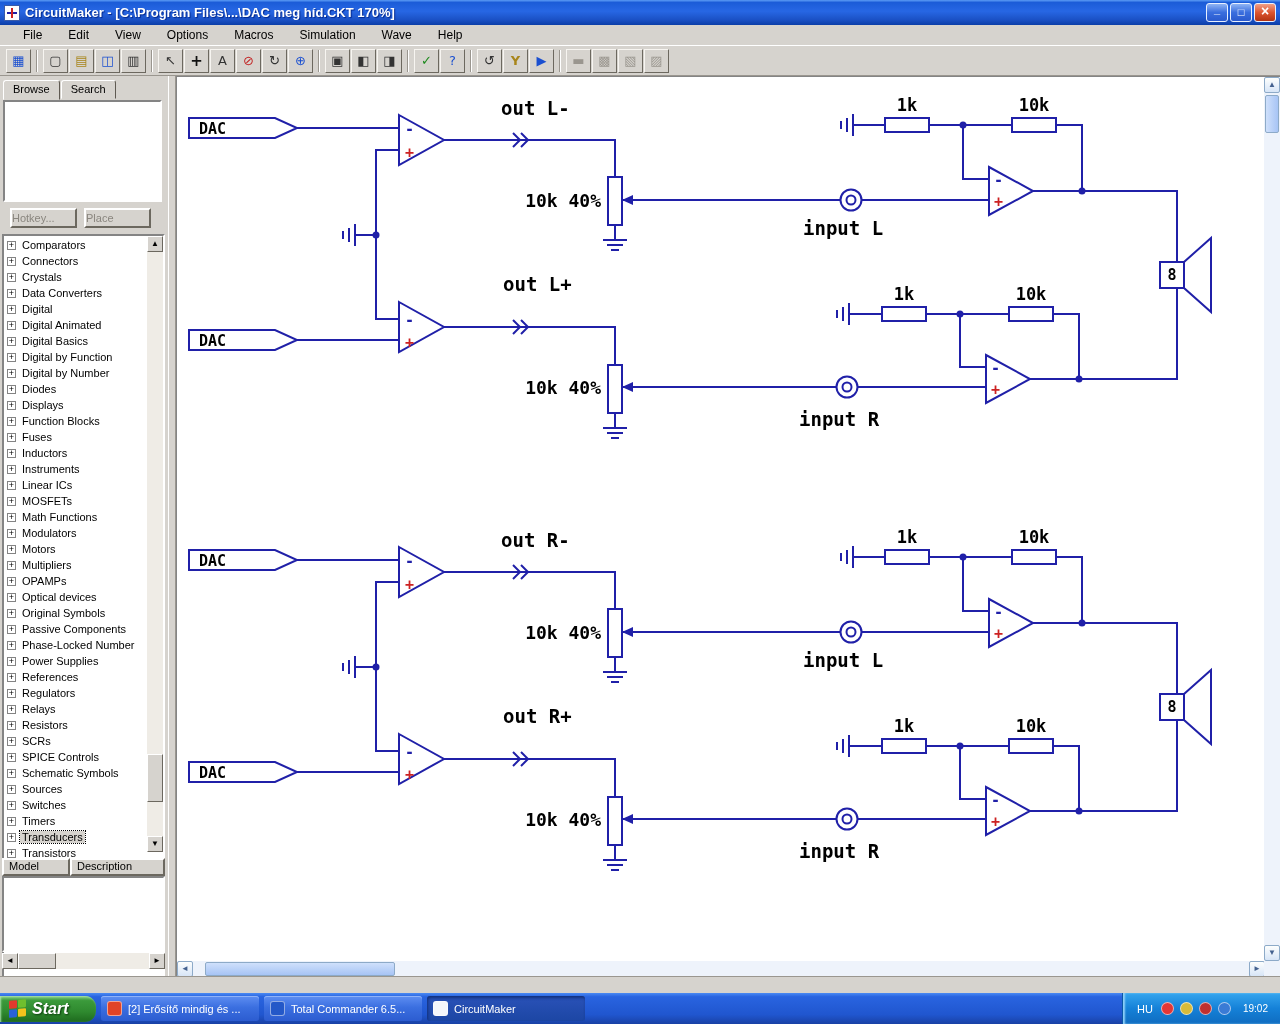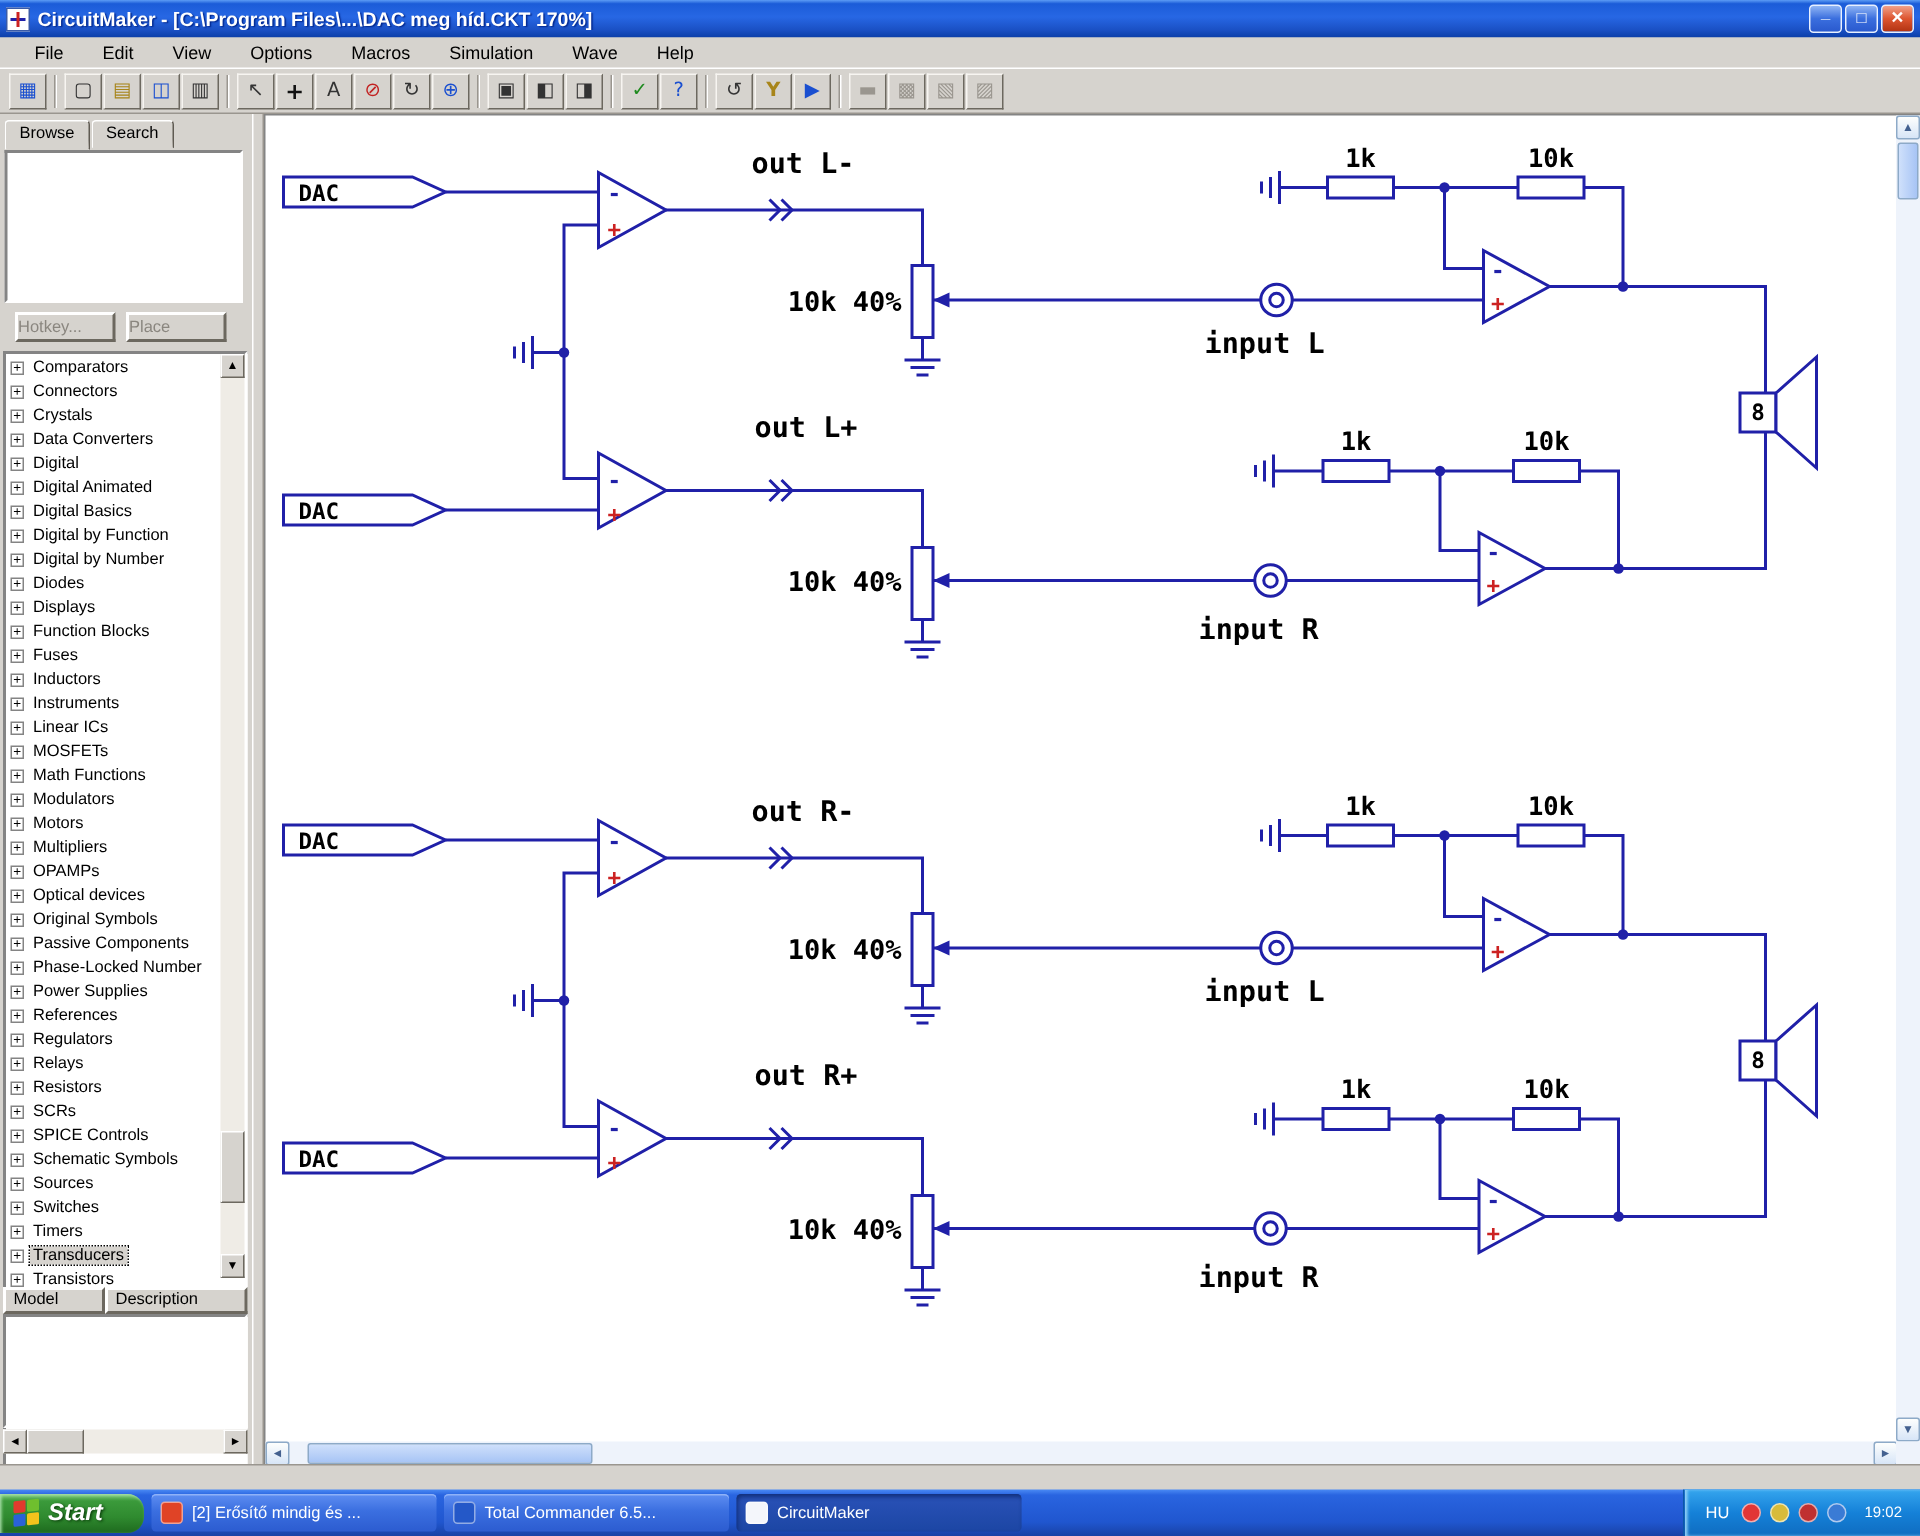--- a/index.html
+++ b/index.html
@@ -110,21 +110,21 @@
   
   .taskbar{position:absolute;left:0;top:993px;width:1280px;height:31px;display:flex;align-items:center;
     background:linear-gradient(180deg,#4a8af4 0%,#2964e0 12%,#2056cf 70%,#1941a5 100%);}
   .start-btn{height:26px;width:96px;border-radius:0 11px 11px 0;flex:none;
     background:linear-gradient(180deg,#7cca7c 0%,#3b9a3b 18%,#2f8a2f 60%,#1e6a1e 100%);
     box-shadow:inset 1px 1px 2px #a9e0a9;display:flex;align-items:center;gap:6px;padding-left:9px;
     color:#fff;font-weight:bold;font-style:italic;font-size:16px;text-shadow:1px 1px 2px #0a3a0a;}
   .start-flag{width:17px;height:17px;display:grid;grid-template-columns:1fr 1fr;grid-template-rows:1fr 1fr;gap:1px;transform:skewY(-6deg);flex:none;}
   .start-flag span{border-radius:1px;}
   .fl-r{background:#e23a2d;} .fl-g{background:#6fbf2e;} .fl-b{background:#2a62d8;} .fl-y{background:#f3c31c;}
-  .taskbtn{margin-left:5px;width:190px;height:25px;border-radius:3px;flex:none;
+  .taskbtn{margin-left:5px;width:158px;height:25px;border-radius:3px;flex:none;
     background:linear-gradient(180deg,#5e8ef2,#3b6fe0 45%,#2c5cd0);box-shadow:inset 0 1px 0 #8fb2f8;
     color:#fff;font-size:11px;display:flex;align-items:center;gap:6px;padding:0 6px;white-space:nowrap;overflow:hidden;}
   .taskbtn.active{background:linear-gradient(180deg,#2a52b8,#1c46a4);box-shadow:inset 1px 2px 3px #12307c;}
   .task-ico{width:15px;height:15px;border-radius:3px;flex:none;border:1px solid rgba(255,255,255,.5);}
   .tray{margin-left:auto;height:31px;display:flex;align-items:center;gap:8px;padding:0 12px 0 14px;color:#fff;
     background:linear-gradient(180deg,#35a5ee 0%,#1581d8 50%,#0f6cc0 100%);
     border-left:1px solid #0a58a8;box-shadow:inset 2px 0 2px #8fd0f8;}
   .tray-lang{font-size:11px;}
   .tray-ico{width:13px;height:13px;border-radius:50%;flex:none;border:1px solid rgba(255,255,255,.6);}
   .tray-clock{font-size:10px;margin-left:4px;}

